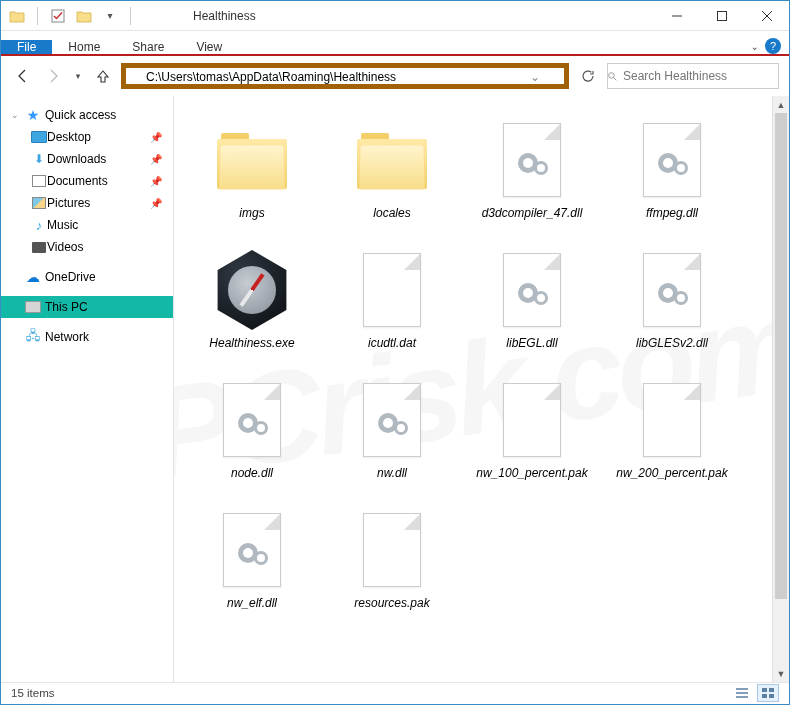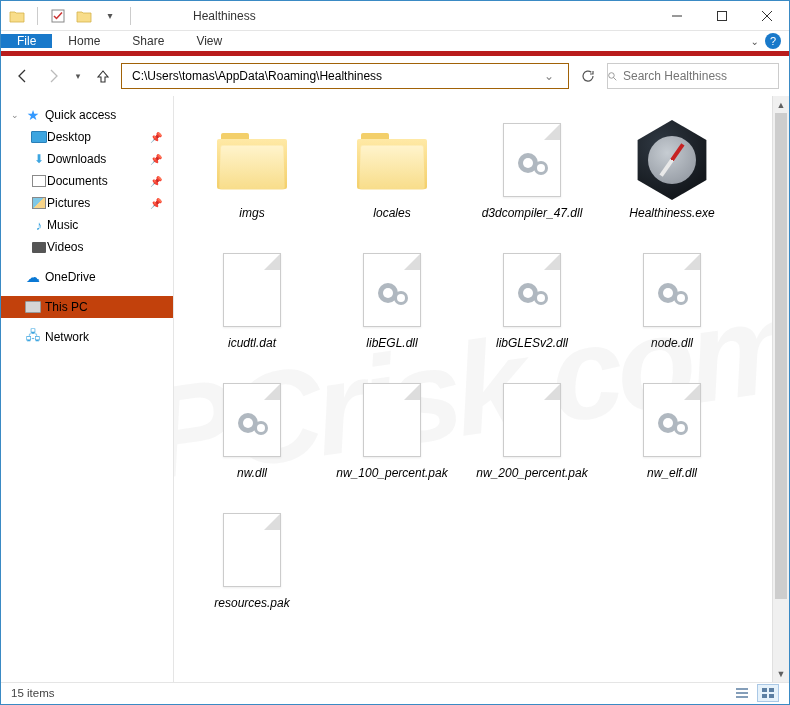--- a/index.html
+++ b/index.html
@@ -9,32 +9,32 @@
 .titlebar { height: 30px; display: flex; align-items: center; background: #fff; border-bottom: 1px solid #e5e5e5; }
 .titlebar .qat { display: flex; align-items: center; padding: 0 6px; gap: 6px; }
 .titlebar .qat-item { width: 20px; height: 20px; display: flex; align-items: center; justify-content: center; font-size: 10px; color: #888; }
 .titlebar .sep { width: 1px; height: 18px; background: #ccc; margin: 0 4px; }
 .titlebar .title { font-size: 12px; color: #333; padding-left: 4px; margin-left: 48px; }
 .titlebar .wincontrols { margin-left: auto; display: flex; }
 .titlebar .wc { width: 45px; height: 29px; display: flex; align-items: center; justify-content: center; }
 .titlebar .wc svg { width: 10px; height: 10px; }
 
 
-.menubar { height: 25px; display: flex; align-items: center; border-bottom: 5px solid #b91c1c; }
+.menubar { height: 25px; display: flex; align-items: flex-end; border-bottom: 2px solid #b91c1c; }
 .menubar .file-tab { background: #1979ca; color: #fff; padding: 0 16px; font-size: 12px; display: flex; align-items: center; }
 .menubar .tab { padding: 0 16px; font-size: 12px; color: #333; display: flex; align-items: center; }
 .menubar .right { margin-left: auto; display: flex; align-items: center; padding-right: 8px; gap: 6px; }
 .menubar .chev { font-size: 10px; color: #555; }
 .menubar .help { width: 16px; height: 16px; border-radius: 50%; background: #1979ca; color: #fff; font-size: 11px; display: flex; align-items: center; justify-content: center; }
 
 
 .navbar { height: 40px; display: flex; align-items: center; padding: 0 10px; gap: 6px; background: #fff; }
 .navbar .navbtn { width: 24px; height: 24px; display: flex; align-items: center; justify-content: center; color: #999; }
 .navbar .navbtn.enabled { color: #333; }
-.addressbar { flex: 1; height: 26px; border: 1px solid #a16207; display: flex; align-items: center; padding: 0 10px; font-size: 12px; }
+.addressbar { flex: 1; height: 26px; border: 5px solid #a16207; display: flex; align-items: flex-end; padding: 0 20px; font-size: 12px; }
 .addressbar input { border: none; outline: none; flex: 1; font-size: 12px; font-family: inherit; }
 .addressbar .drop { color: #888; padding: 0 4px; }
 .refresh { width: 26px; height: 26px; display: flex; align-items: center; justify-content: center; }
 .searchbox { width: 172px; height: 26px; border: 1px solid #ccc; display: flex; align-items: center; padding: 0 0; gap: 6px; }
 .searchbox input { border: none; outline: none; flex: 1; font-size: 12px; color: #888; font-family: inherit; }
 
 
 .main { display: flex; height: calc(100% - 30px - 25px - 40px - 22px); }
 
 
@@ -236,21 +236,21 @@
         </span>
       <span>Videos</span>
     </div>
     <div class="spacer"></div>
     <div class="group-title">
       <span class="chev" style="visibility:hidden">›</span>
       <span class="icon16 onedrive-icon">☁</span>
       <span>OneDrive</span>
     </div>
     <div class="spacer"></div>
-    <div class="group-title selected item" style="padding-left:10px;background:#c2410c;">
+    <div class="group-title selected item" style="padding-left:10px;background:#14b8a6;">
       <span class="chev" style="visibility:hidden">›</span>
       <span class="icon16">
           <span class="thispc-icon"></span>
         </span>
       <span>This PC</span>
     </div>
     <div class="spacer"></div>
     <div class="group-title">
       <span class="chev" style="visibility:hidden">›</span>
       <span class="icon16 network-icon">🖧</span>
@@ -284,20 +284,31 @@
         <div class="file-item">
           <div class="icon-wrap">
             <div class="file-large">
               <div class="gears">
                 <div class="gear"></div>
                 <div class="gear small"></div>
               </div>
             </div>
           </div>
           <div class="label">d3dcompiler_47.dll</div>
+        </div>
+        <div class="file-item">
+          <div class="icon-wrap">
+            <div class="file-large">
+              <div class="gears">
+                <div class="gear"></div>
+                <div class="gear small"></div>
+              </div>
+            </div>
+          </div>
+          <div class="label">ffmpeg.dll</div>
         </div>
         <div class="file-item">
           <div class="icon-wrap">
             <div class="compass">
               <div class="ring"></div>
               <div class="needle"></div>
             </div>
           </div>
           <div class="label">Healthiness.exe</div>
         </div>

